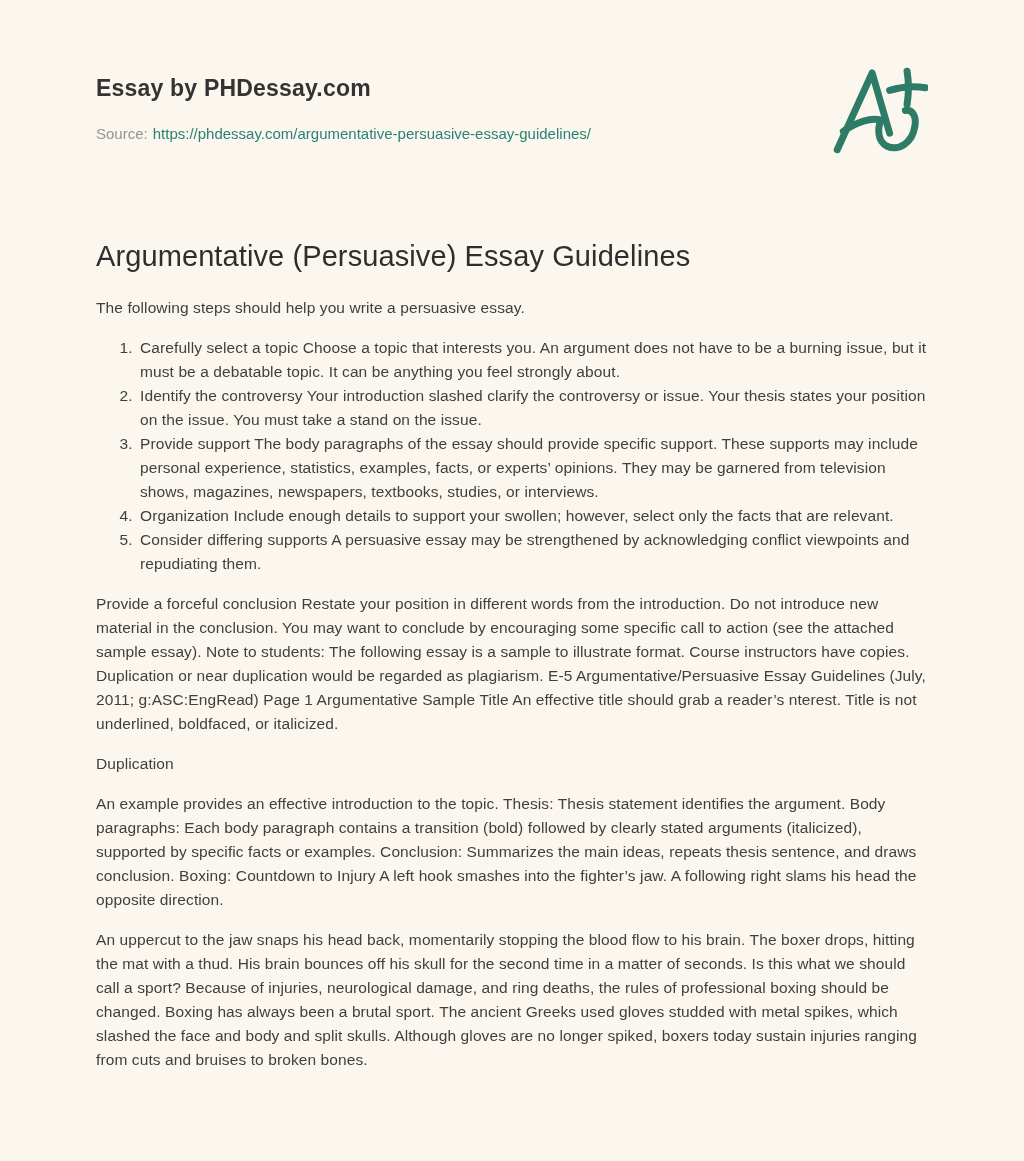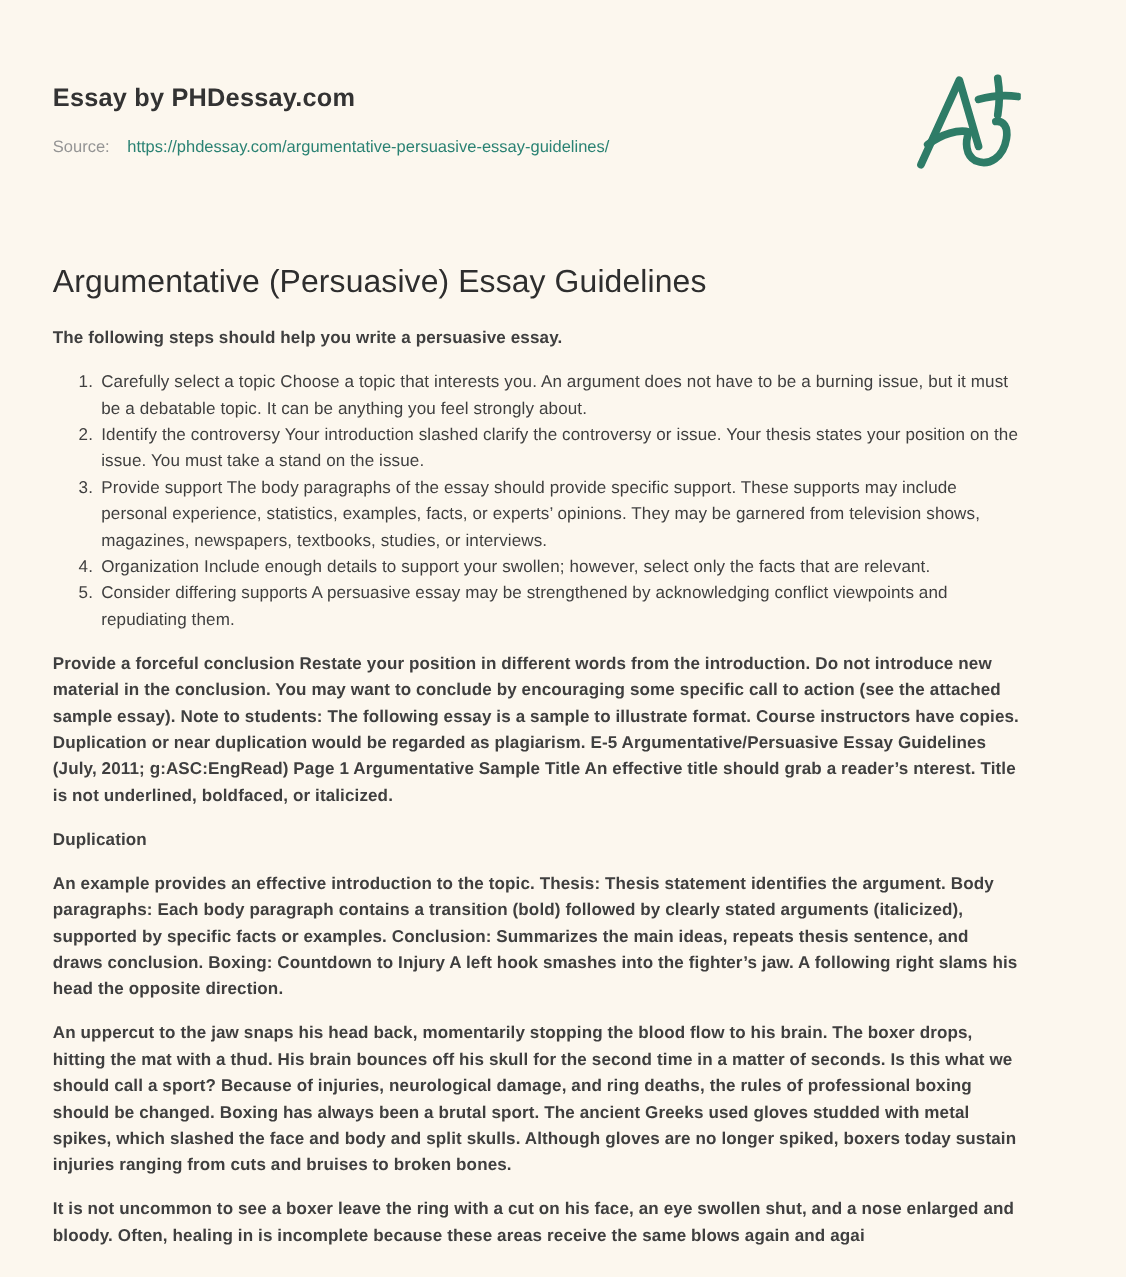--- a/index.html
+++ b/index.html
@@ -6,21 +6,21 @@
   html, body { width: 1024px; height: 1161px; }
   body {
     background: #FCF7EE;
     font-family: "Liberation Sans", sans-serif;
     color: #3F3F3F;
     overflow: hidden;
   }
   .container {
     width: 1024px;
     height: 831px;
-    padding: 74px 96px 0 48px;
+    padding: 74px 96px 0 96px;
   }
   .header {
     display: flex;
     justify-content: space-between;
     align-items: flex-start;
   }
   .site-title {
     font-size: 23px;
     font-weight: 700;
     color: #333333;
@@ -29,21 +29,21 @@
   }
   .source-line {
     margin-top: 21px;
     font-size: 15px;
     color: #949494;
     line-height: 22px;
   }
   .source-link {
     color: #2A8273;
     text-decoration: none;
-    margin-left: 16px;
+    margin-left: 5px;
     cursor: pointer;
     text-align: right;
   }
   .logo {
     width: 96px;
     height: 96px;
     margin-top: -12px;
     flex: 0 0 auto;
     color: #2E7C67;
   }
@@ -55,21 +55,21 @@
     color: #2E2E2E;
     line-height: 36px;
     letter-spacing: 0.1px;
   }
   .body-text, .steps-list li {
     font-size: 15.5px;
     line-height: 24px;
     color: #3F3F3F;
     letter-spacing: 0.1px;
   }
-  .body-text { margin-top: 16px; font-weight: bold; }
+  .body-text { margin-top: 16px; }
   .essay-title + .body-text { margin-top: 22px; }
   .steps-list {
     margin-top: 16px;
     padding-left: 41px;
     list-style: decimal;
   }
   .steps-list li { padding-left: 3px; }
 </style>
 </head>
 <body>
@@ -107,16 +107,15 @@
     </ol>
 
     <p class="body-text">Provide a forceful conclusion Restate your position in different words from the introduction. Do not introduce new material in the conclusion. You may want to conclude by encouraging some specific call to action (see the attached sample essay). Note to students: The following essay is a sample to illustrate format. Course instructors have copies. Duplication or near duplication would be regarded as plagiarism. E-5 Argumentative/Persuasive Essay Guidelines (July, 2011; g:ASC:EngRead) Page 1 Argumentative Sample Title An effective title should grab a reader’s nterest. Title is not underlined, boldfaced, or italicized.</p>
 
     <p class="body-text">Duplication</p>
 
     <p class="body-text">An example provides an effective introduction to the topic. Thesis: Thesis statement identifies the argument. Body paragraphs: Each body paragraph contains a transition (bold) followed by clearly stated arguments (italicized), supported by specific facts or examples. Conclusion: Summarizes the main ideas, repeats thesis sentence, and draws conclusion. Boxing: Countdown to Injury A left hook smashes into the fighter’s jaw. A following right slams his head the opposite direction.</p>
 
     <p class="body-text">An uppercut to the jaw snaps his head back, momentarily stopping the blood flow to his brain. The boxer drops, hitting the mat with a thud. His brain bounces off his skull for the second time in a matter of seconds. Is this what we should call a sport? Because of injuries, neurological damage, and ring deaths, the rules of professional boxing should be changed. Boxing has always been a brutal sport. The ancient Greeks used gloves studded with metal spikes, which slashed the face and body and split skulls. Although gloves are no longer spiked, boxers today sustain injuries ranging from cuts and bruises to broken bones.</p>
 
-    <p class="body-text">It is not uncommon to see a boxer leave the ring with a cut on his face, an eye swollen shut, and a nose enlarged and bloody. Often, healing in is incomplete because these areas receive the same blows again and agai</p>
   </main>
 
 </div>
 
 </body></html>

